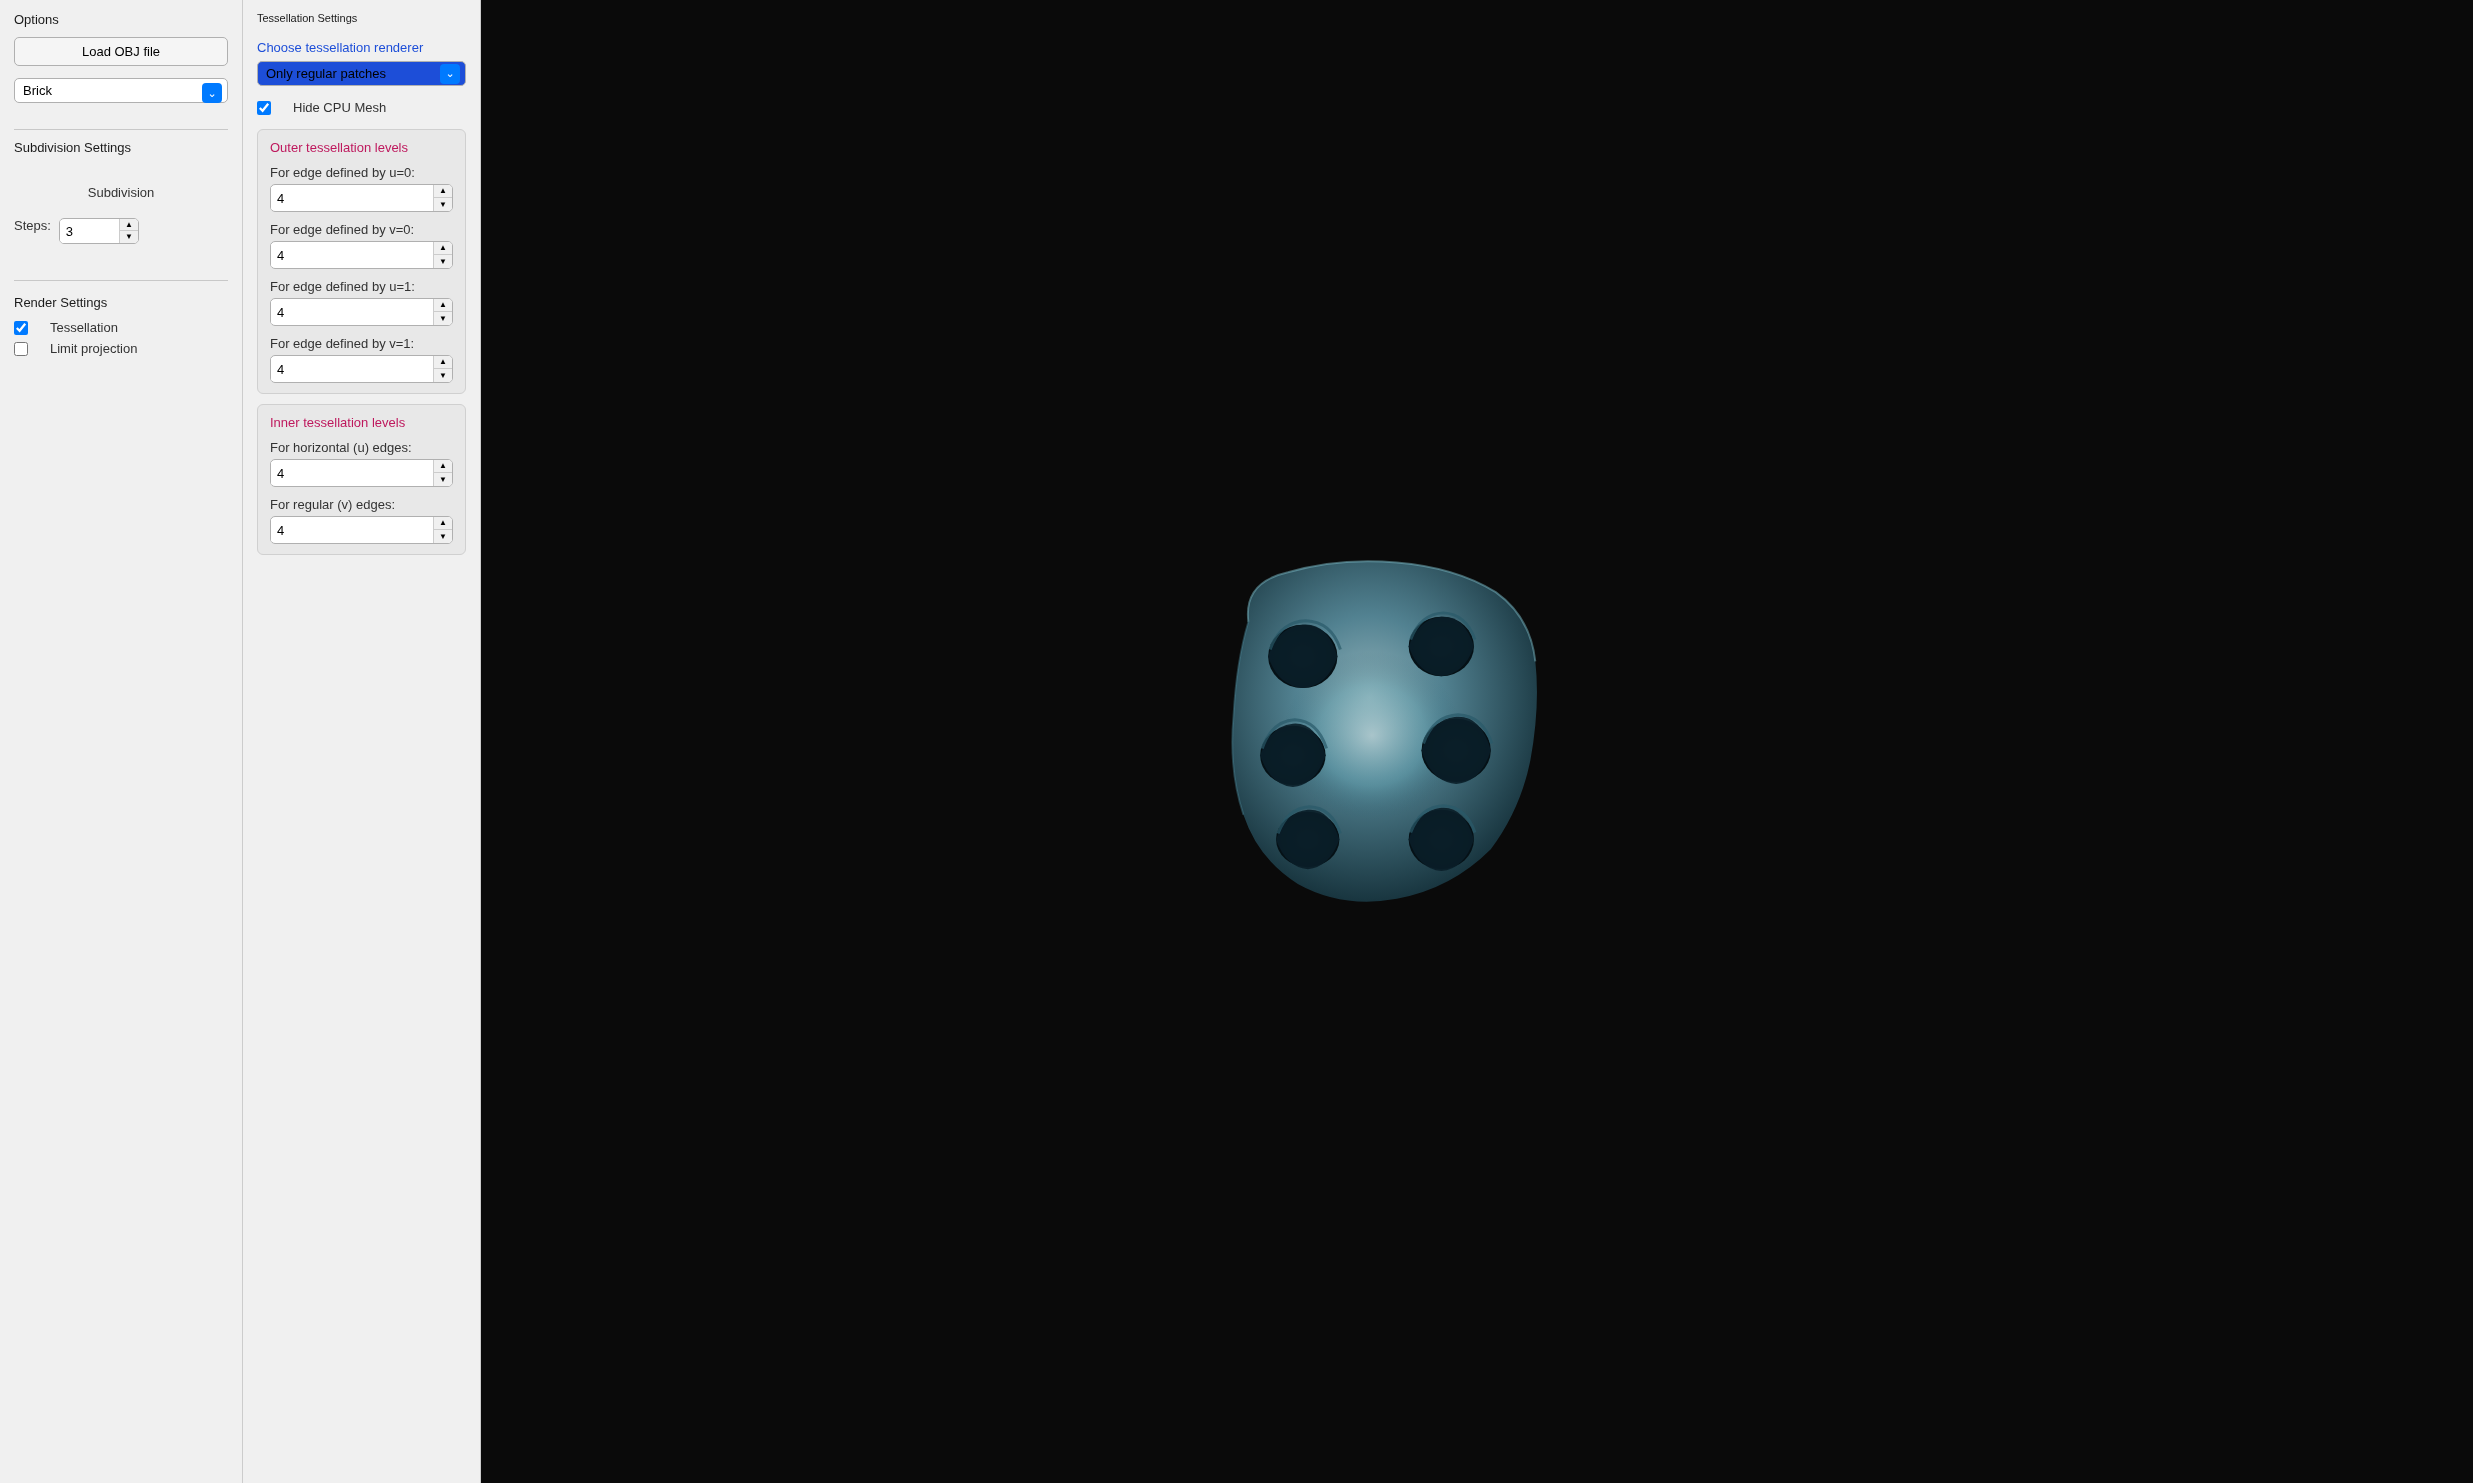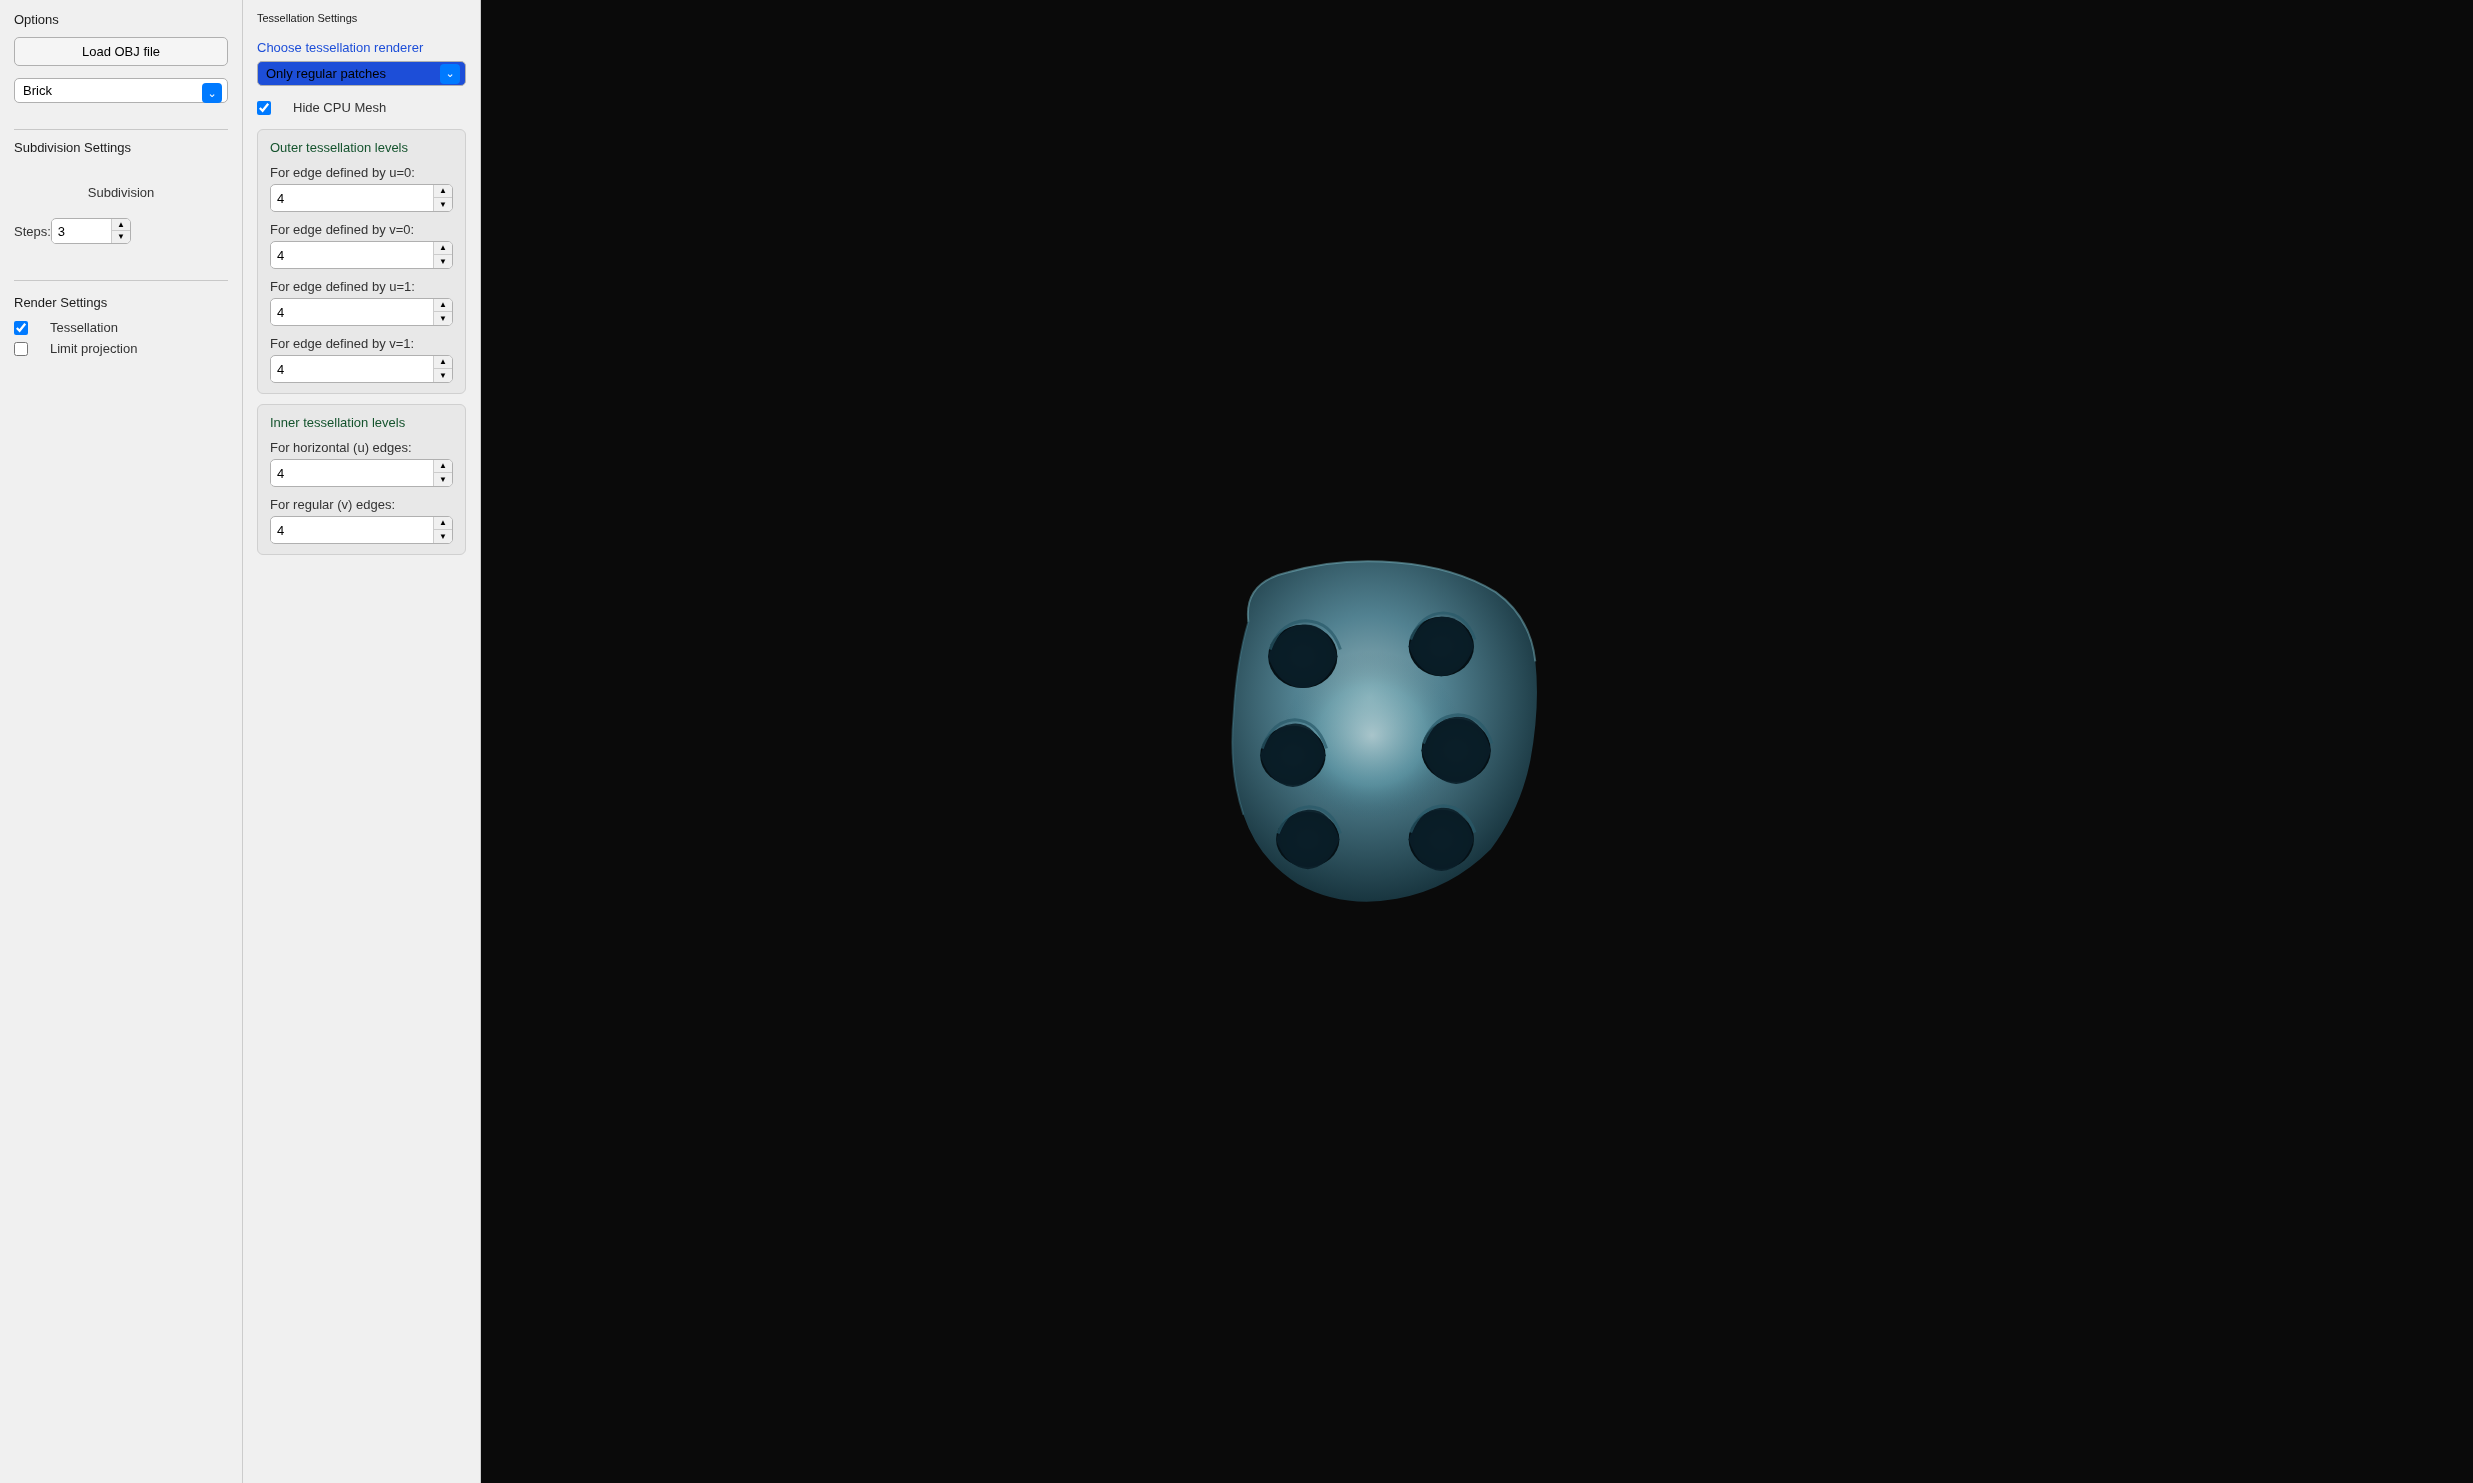--- a/index.html
+++ b/index.html
@@ -86,21 +86,21 @@
 
     .subdivision-center {
       text-align: center;
       font-size: 13px;
       color: #333;
       padding: 20px 0 10px 0;
     }
 
     .steps-row {
       display: flex;
-      align-items: center;
+      gap: 8px;
       margin: 8px 0 16px 0;
     }
     .steps-label {
       font-size: 13px;
       color: #333;
     }
     .stepper-input {
       display: flex;
       align-items: center;
       border: 1px solid #b0b0b0;
@@ -215,21 +215,21 @@
       background: #e8e8e8;
       border: 1px solid #d0d0d0;
       border-radius: 6px;
       padding: 10px 12px;
       margin-bottom: 10px;
     }
 
     .tess-group-title {
       font-size: 13px;
       font-weight: 500;
-      color: #14532d;
+      color: #be185d;
       margin-bottom: 10px;
     }
 
     .tess-field {
       margin-bottom: 10px;
     }
     .tess-field:last-child { margin-bottom: 0; }
 
     .tess-field-label {
       font-size: 13px;

